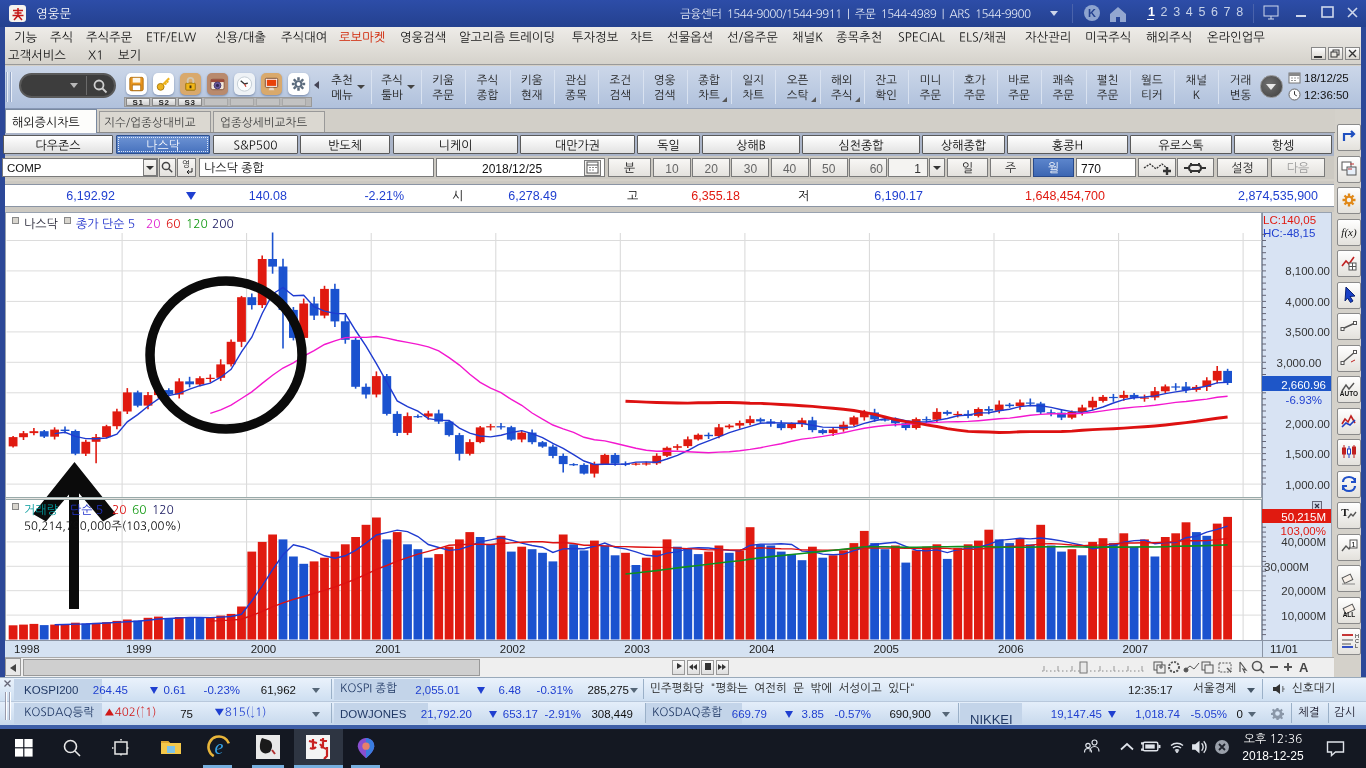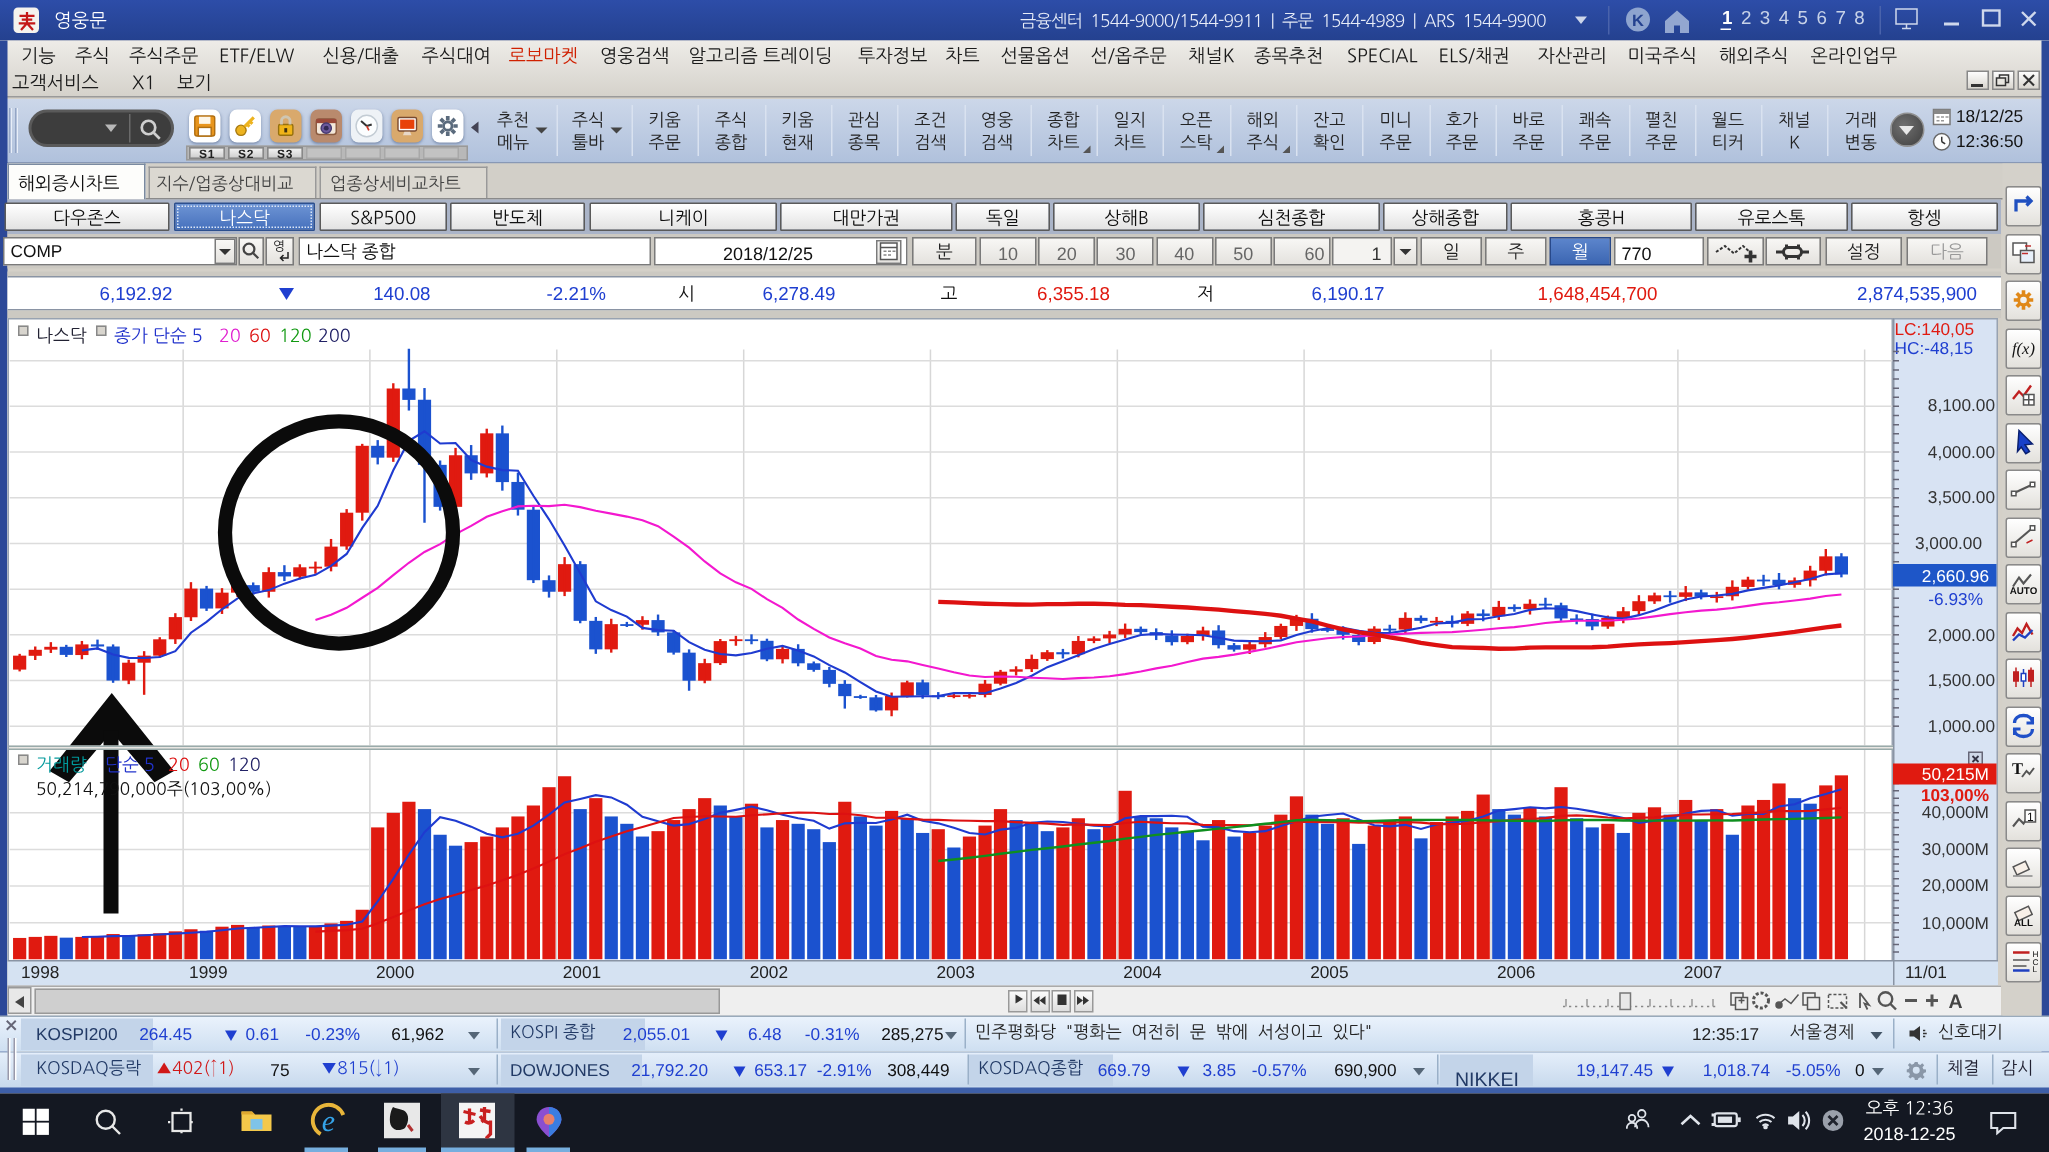--- a/index.html
+++ b/index.html
@@ -724,24 +724,24 @@
       <path d="M0 320.1h4" stroke="#667"></path>
       <path d="M0 315.2h4" stroke="#667"></path>
       <path d="M0 310.3h4" stroke="#667"></path>
       <path d="M0 305.5h4" stroke="#667"></path>
     </svg>
     <div style="position:absolute;left:1262px;top:376px;width:69px;height:15px;background:#1e56c8;"></div>
     <div style="position:absolute;left:1264px;top:377.5px;width:62px;text-align:right;font-size:11.5px;color:#fff;">2,660.96</div>
     <div style="position:absolute;left:1260px;top:392.5px;width:62px;text-align:right;font-size:11.5px;color:#1f3fd0;">-6.93%</div>
     <div style="position:absolute;left:1262px;top:509px;width:69px;height:14px;background:#e01a10;"></div>
     <div style="position:absolute;left:1266px;top:510px;width:60px;text-align:right;font-size:11.5px;color:#fff;">50,215M</div>
-    <div style="position:absolute;left:1266px;top:524px;width:60px;text-align:right;font-size:11.5px;color:#e01a10;font-weight:bold;">103,00%</div>
+    <div style="position:absolute;left:1266px;top:524px;width:60px;text-align:right;font-size:11.5px;color:#e01a10;">103,00%</div>
     <div style="position:absolute;left:1264px;top:608.59px;width:62px;text-align:right;font-size:11.5px;color:#333;">10,000M</div>
     <div style="position:absolute;left:1264px;top:584.18px;width:62px;text-align:right;font-size:11.5px;color:#333;">20,000M</div>
-    <div style="position:absolute;left:1264px;top:559.77px;width:62px;text-align:right;font-size:11.5px;color:#333;">30,000M</div>
+    <div style="position:absolute;left:1264px;top:559.77px;width:62px;text-align:left;font-size:11.5px;color:#333;">30,000M</div>
     <div style="position:absolute;left:1264px;top:535.36px;width:62px;text-align:right;font-size:11.5px;color:#333;">40,000M</div>
     <div style="position:absolute;left:5px;top:640px;width:1257px;height:17px;background:#d5e2f2;border-top:1px solid #8a94a4;"></div>
     <div style="position:absolute;left:1262px;top:640px;width:70px;height:17px;background:#d5e2f2;border-top:1px solid #8a94a4;border-left:1px solid #8a94a4;"></div>
     <div style="position:absolute;left:14px;top:642px;font-size:11.5px;color:#222;">1998</div>
     <div style="position:absolute;left:126.08px;top:642px;font-size:11.5px;color:#222;">1999</div>
     <div style="position:absolute;left:250.64000000000001px;top:642px;font-size:11.5px;color:#222;">2000</div>
     <div style="position:absolute;left:375.20000000000005px;top:642px;font-size:11.5px;color:#222;">2001</div>
     <div style="position:absolute;left:499.76000000000005px;top:642px;font-size:11.5px;color:#222;">2002</div>
     <div style="position:absolute;left:624.32px;top:642px;font-size:11.5px;color:#222;">2003</div>
     <div style="position:absolute;left:748.88px;top:642px;font-size:11.5px;color:#222;">2004</div>

